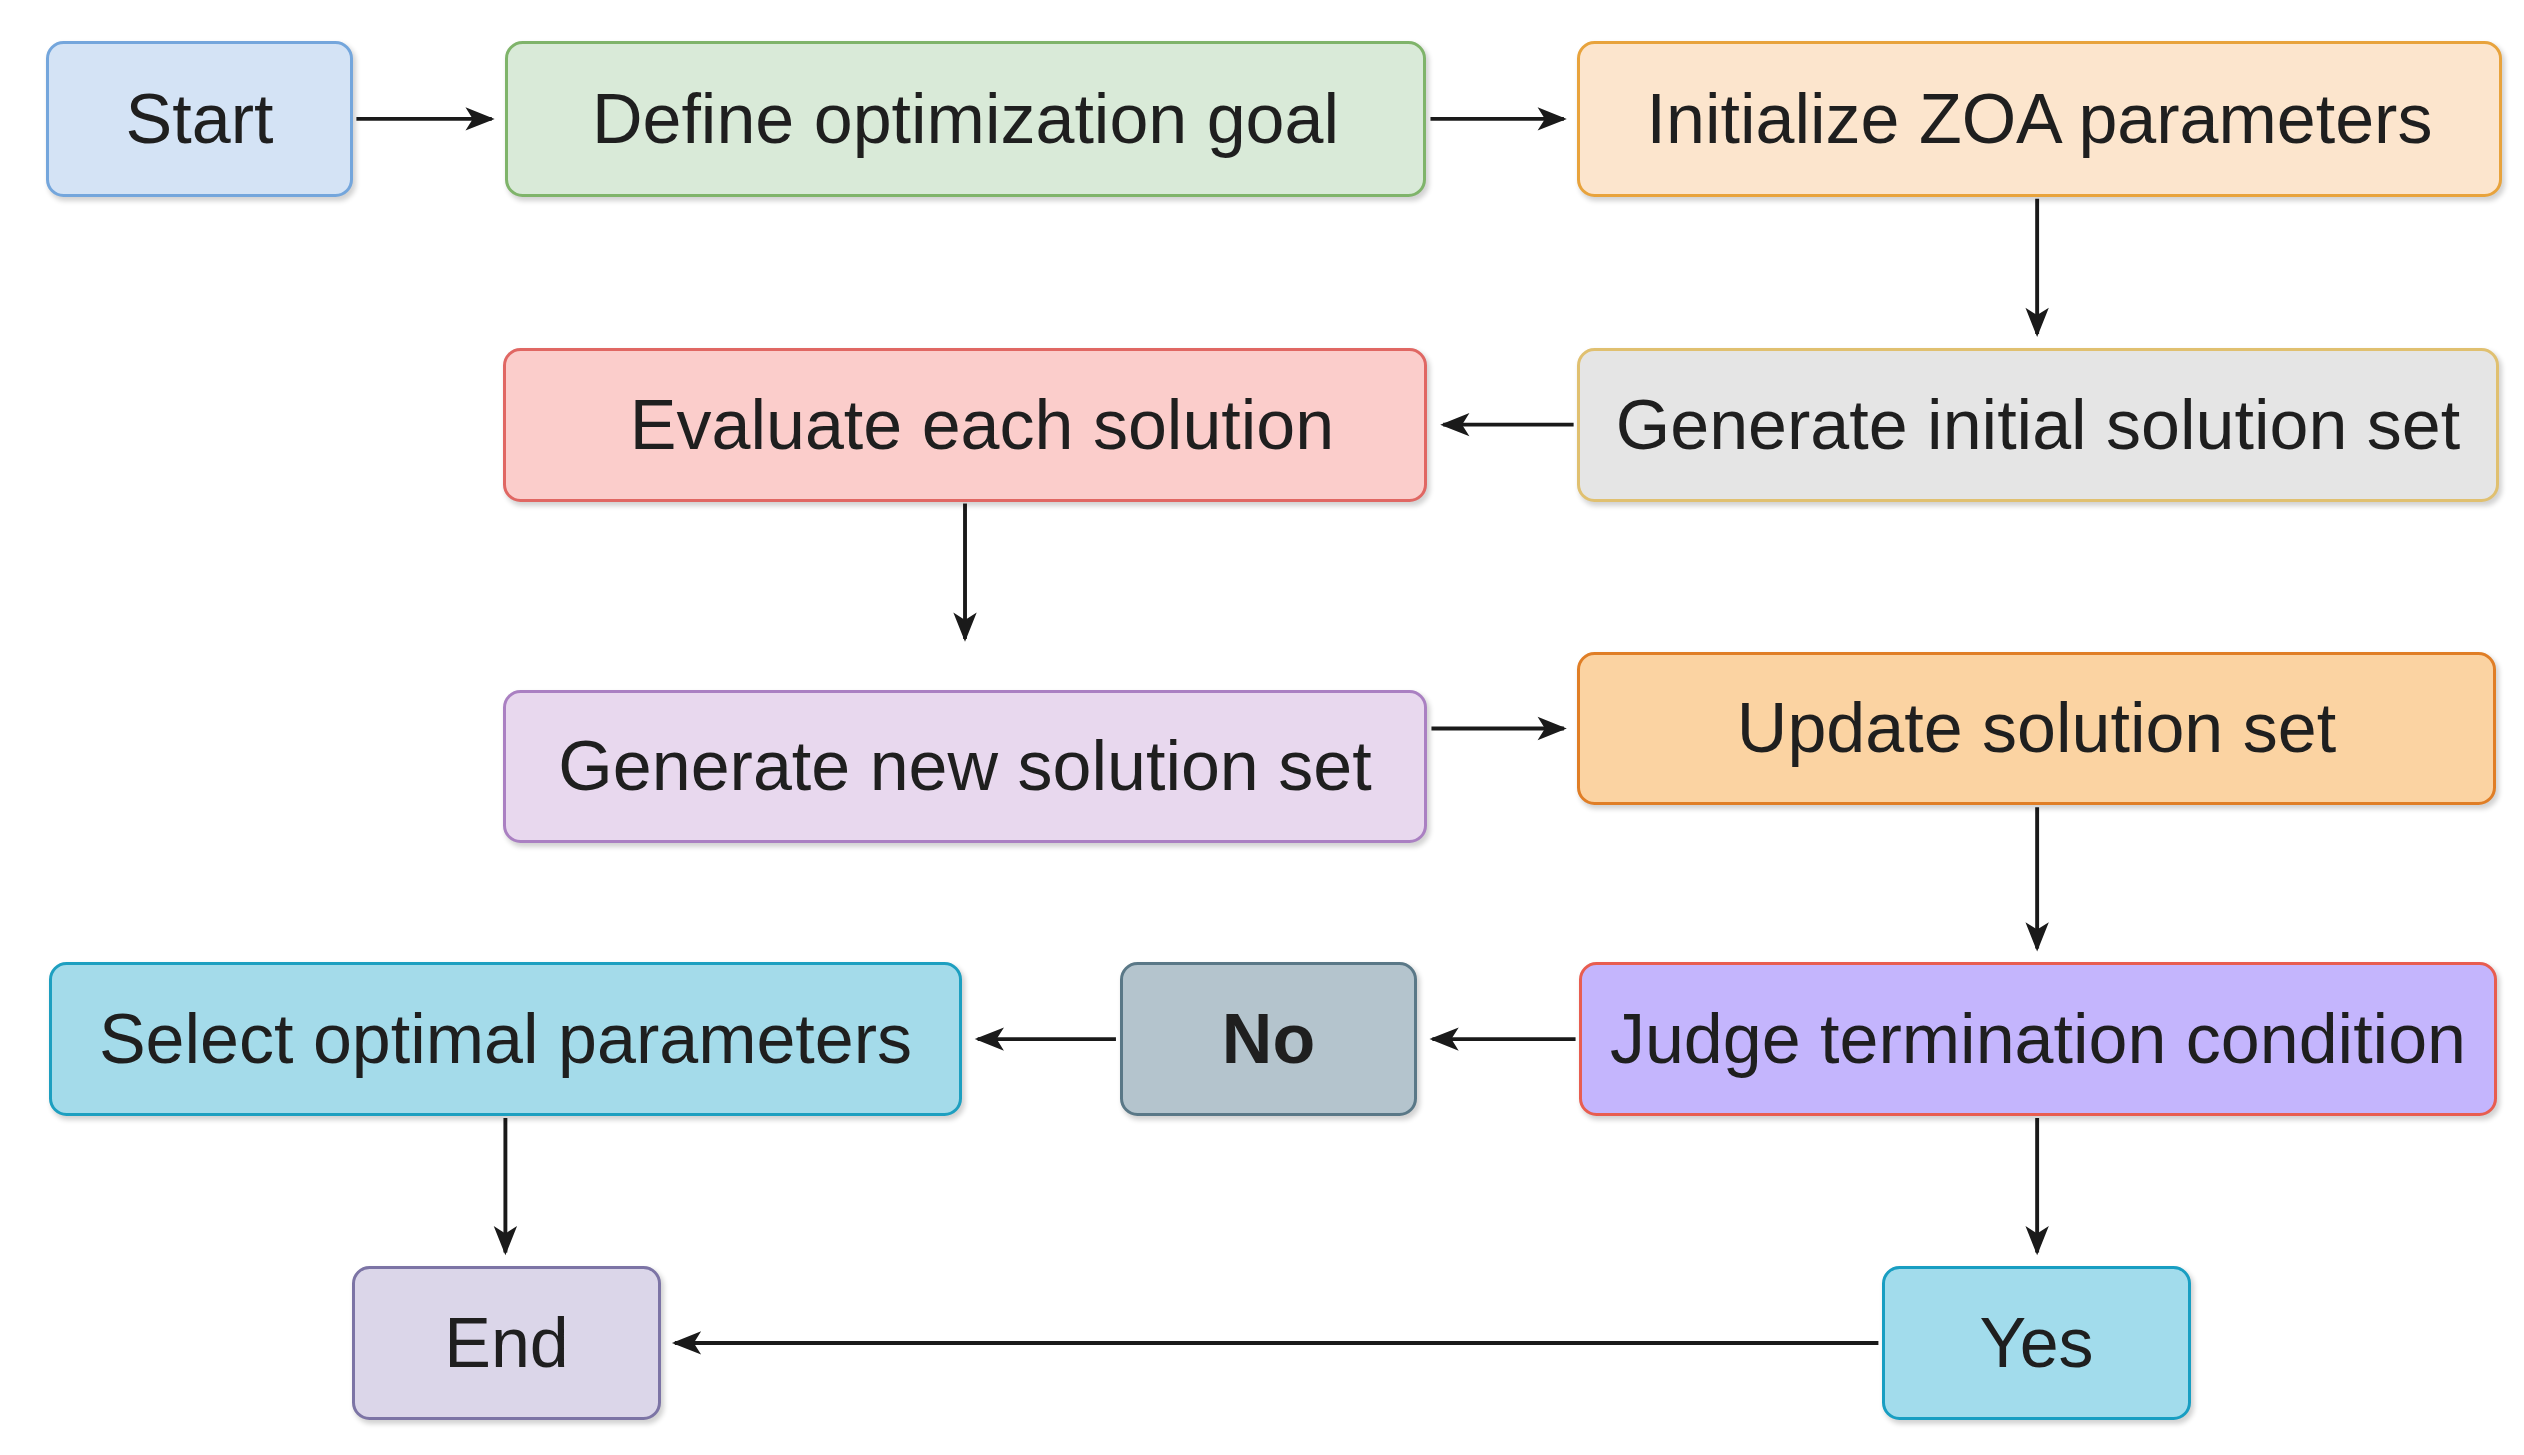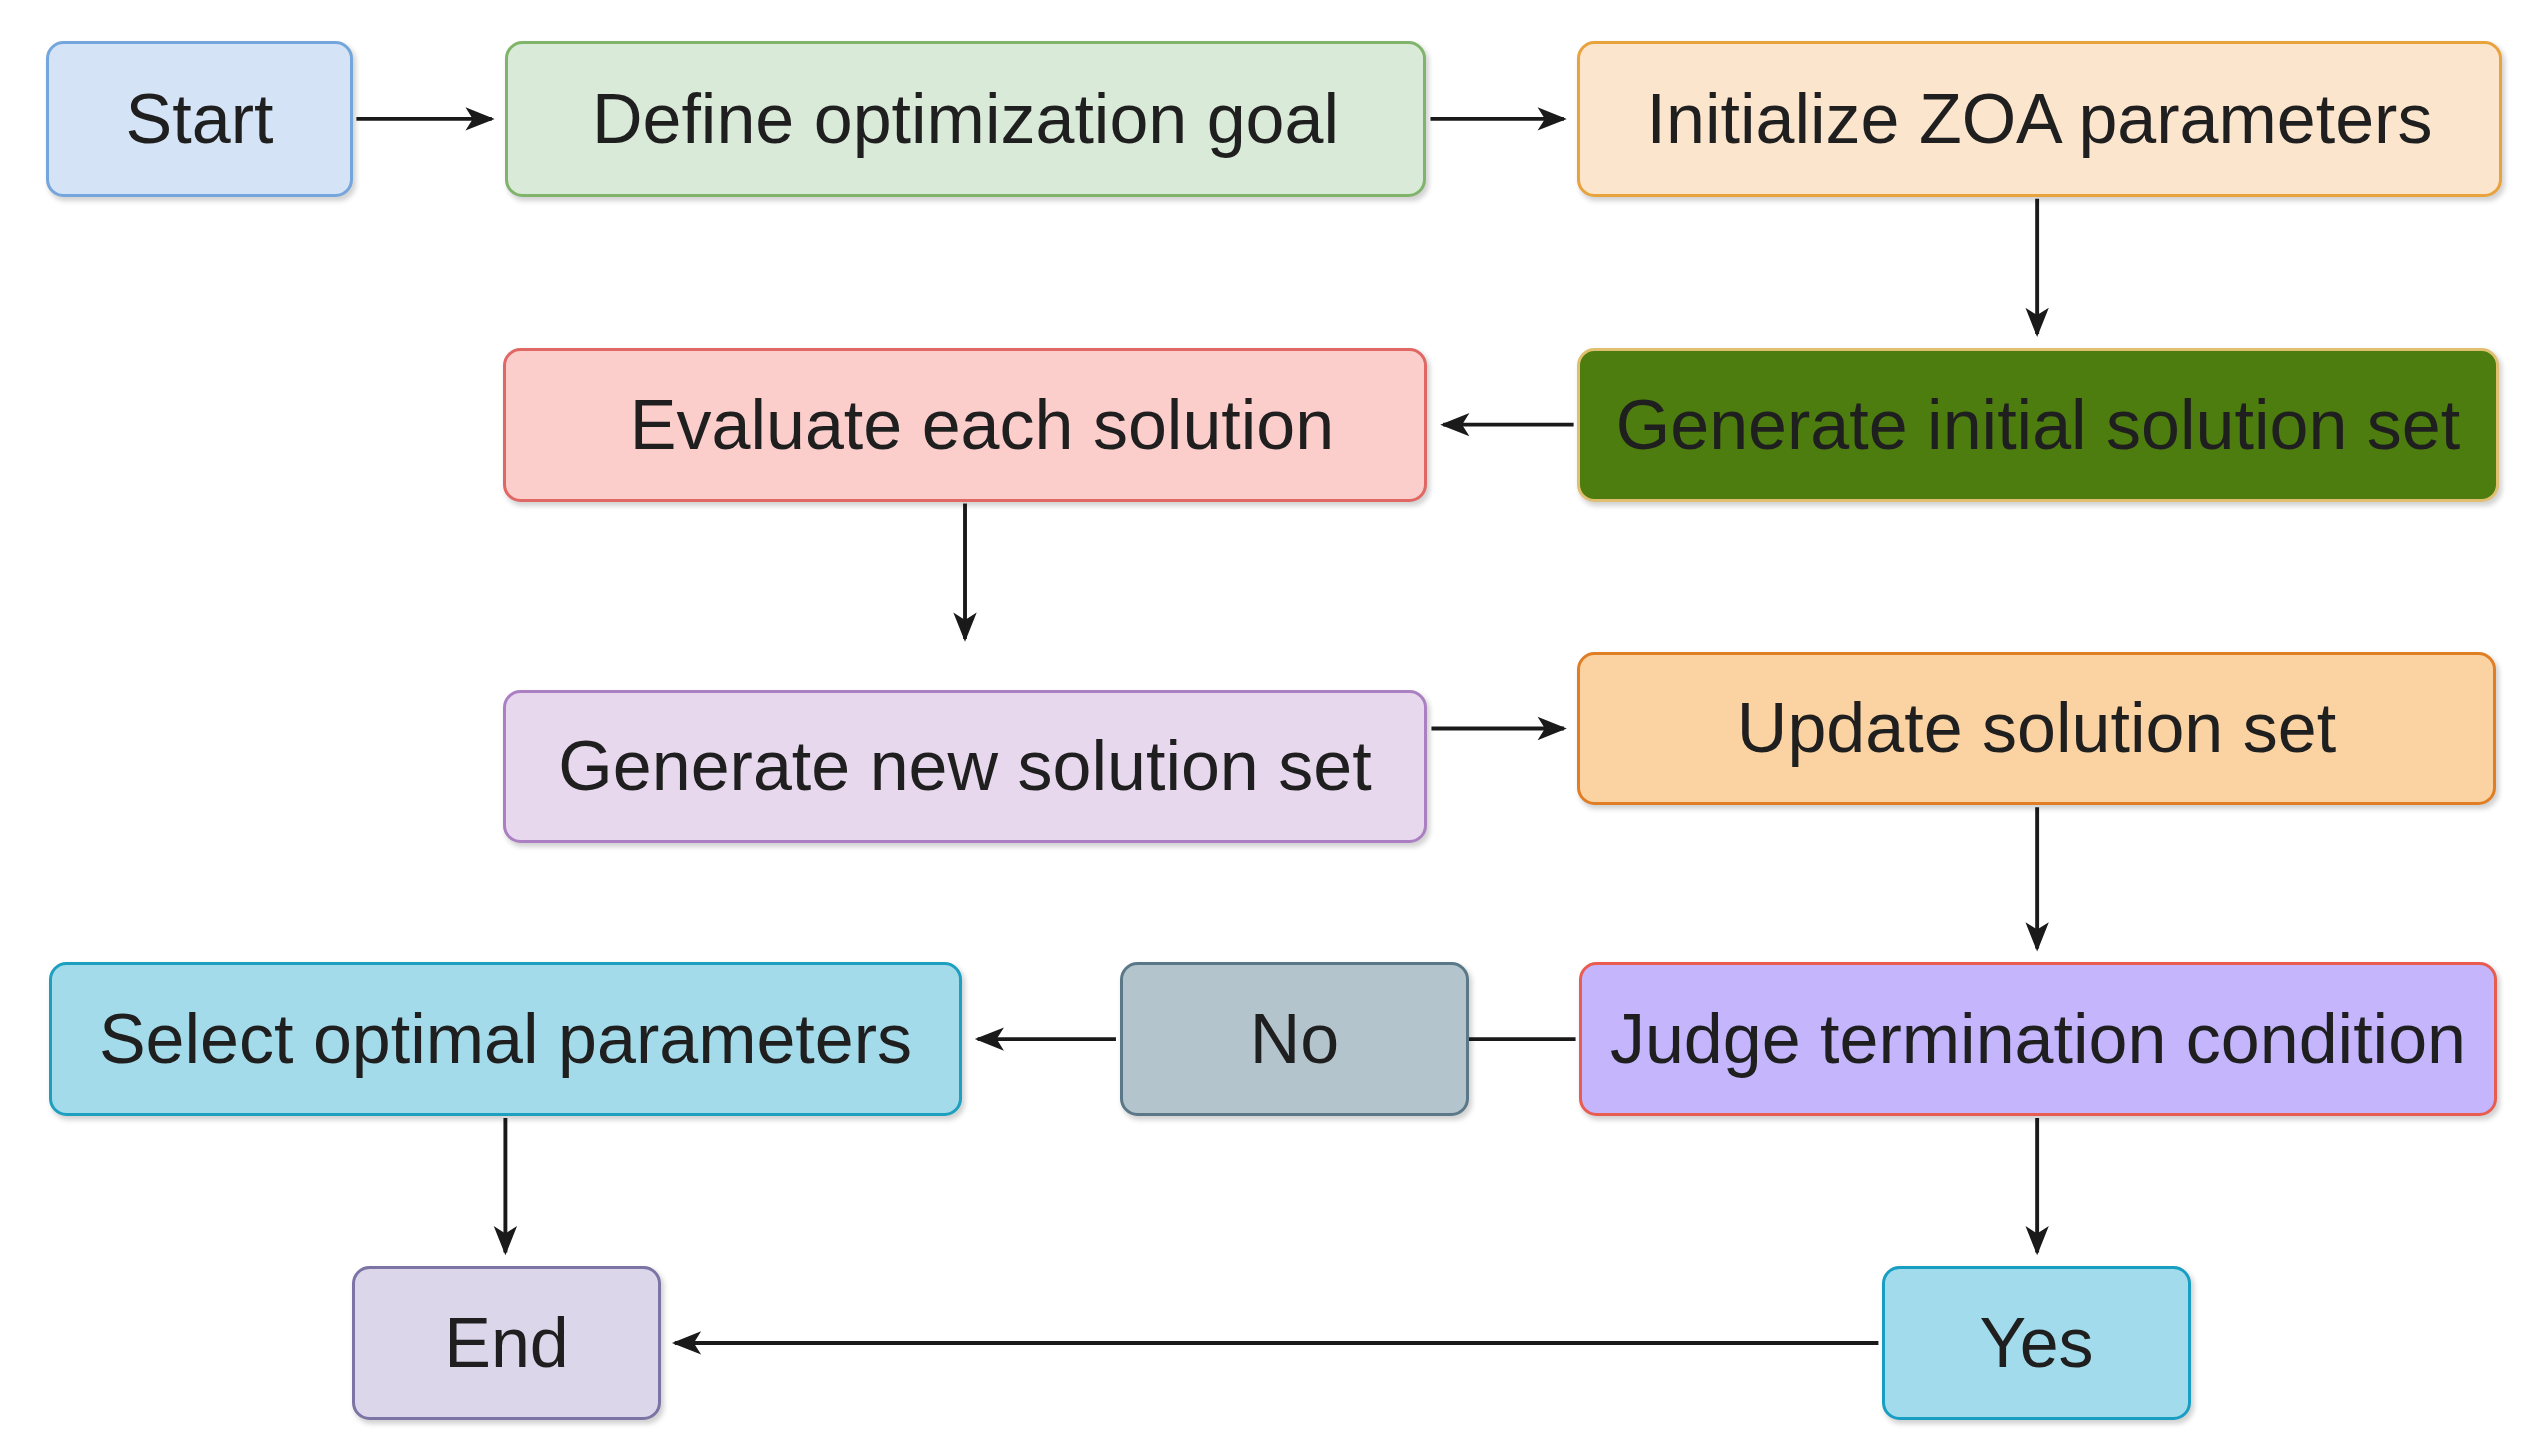--- a/index.html
+++ b/index.html
@@ -33,21 +33,21 @@
   }
   
   .n-start            {left:46px;   top:41px;   width:307px; height:156px;}
   .n-define           {left:505px;  top:41px;   width:921px; height:156px;}
   .n-initialize       {left:1577px; top:41px;   width:925px; height:156px;}
   .n-evaluate         {left:503px;  top:348px;  width:924px; height:154px;}
   .n-generate-initial {left:1577px; top:348px;  width:922px; height:154px;}
   .n-generate-new     {left:503px;  top:652px;  width:924px; height:153px;}
   .n-update           {left:1577px; top:652px;  width:919px; height:153px;}
   .n-select           {left:49px;   top:962px;  width:913px; height:154px;}
-  .n-no               {left:1120px; top:962px;  width:349px; height:154px;}
+  .n-no               {left:1120px; top:962px;  width:297px; height:154px;font-weight:bold;}
   .n-judge            {left:1579px; top:962px;  width:918px; height:154px;}
   .n-end              {left:352px;  top:1266px; width:309px; height:154px;}
   .n-yes              {left:1882px; top:1266px; width:309px; height:154px;}
 </style>
 </head>
 <body>
 
 <div class="canvas">
 
   <svg class="arrows" viewBox="0 0 2593 1495" xmlns="http://www.w3.org/2000/svg">
@@ -79,21 +79,21 @@
   </div>
 
   <div class="node n-initialize" style="background: rgb(252, 229, 205); border-color: rgb(232, 163, 60);">
     <span>Initialize ZOA parameters</span>
   </div>
 
   <div class="node n-evaluate" style="background: rgb(251, 205, 203); border-color: rgb(224, 103, 99); padding-left: 34px;">
     <span>Evaluate each solution</span>
   </div>
 
-  <div class="node n-generate-initial" style="background: #4d7c0f; border-color: rgb(224, 192, 112);">
+  <div class="node n-generate-initial" style="background: #e5e5e5; border-color: rgb(224, 192, 112);">
     <span>Generate initial solution set</span>
   </div>
 
   <div class="node n-generate-new" style="background: rgb(232, 216, 238); border-color: rgb(170, 128, 194); margin-top: 38px;">
     <span>Generate new solution set</span>
   </div>
 
   <div class="node n-update" style="background: rgb(251, 211, 162); border-color: rgb(224, 126, 38);">
     <span>Update solution set</span>
   </div>

